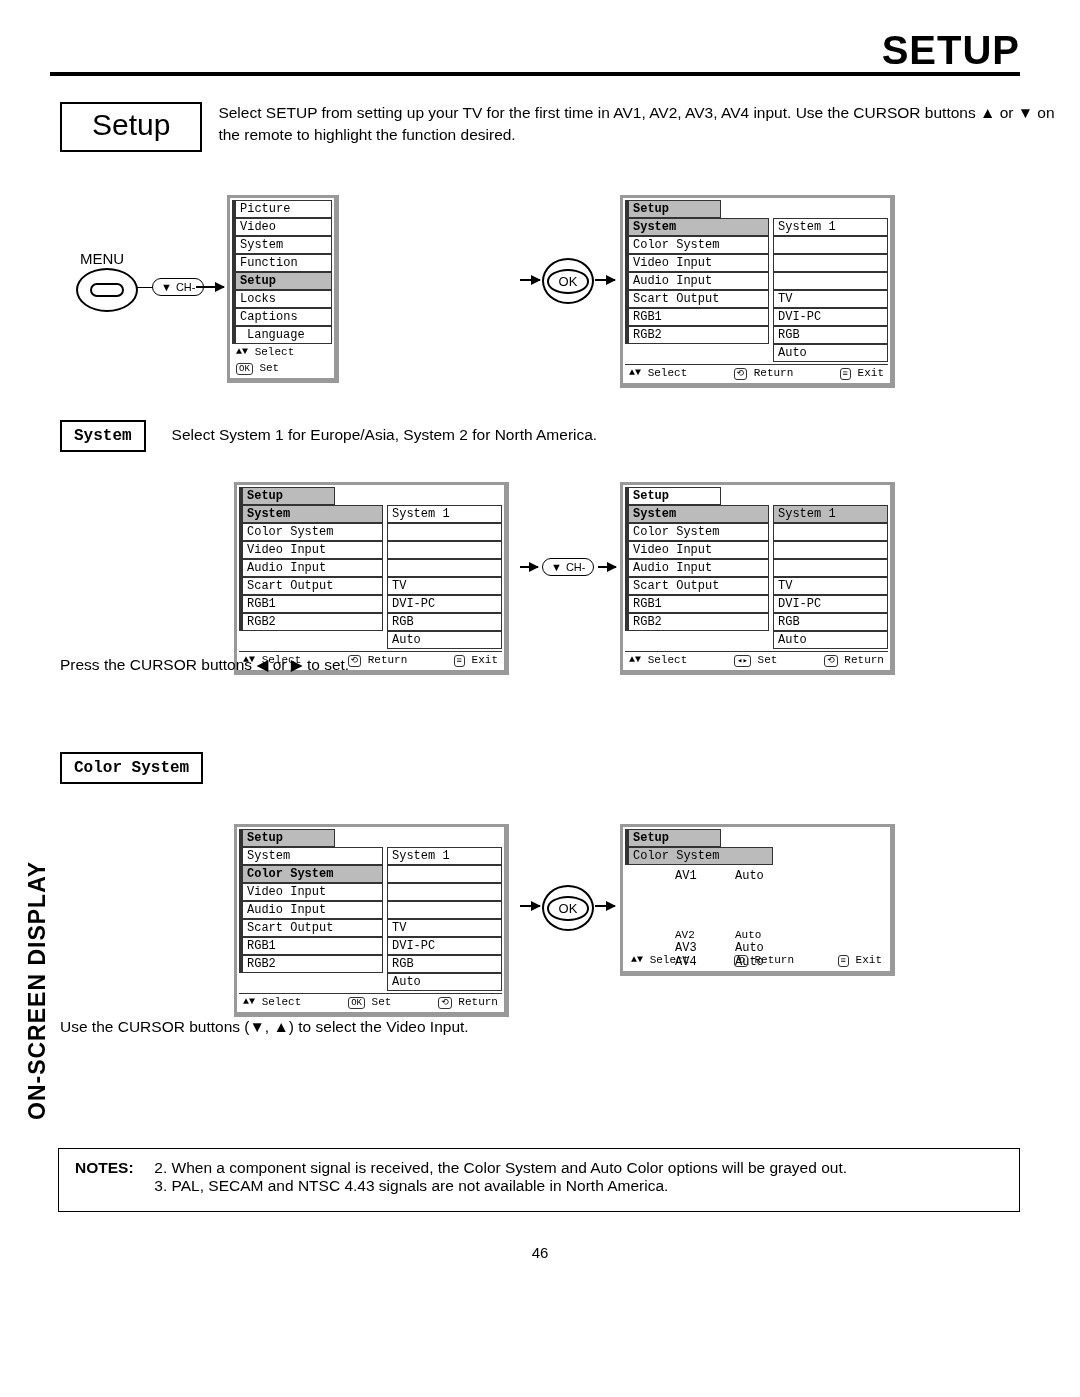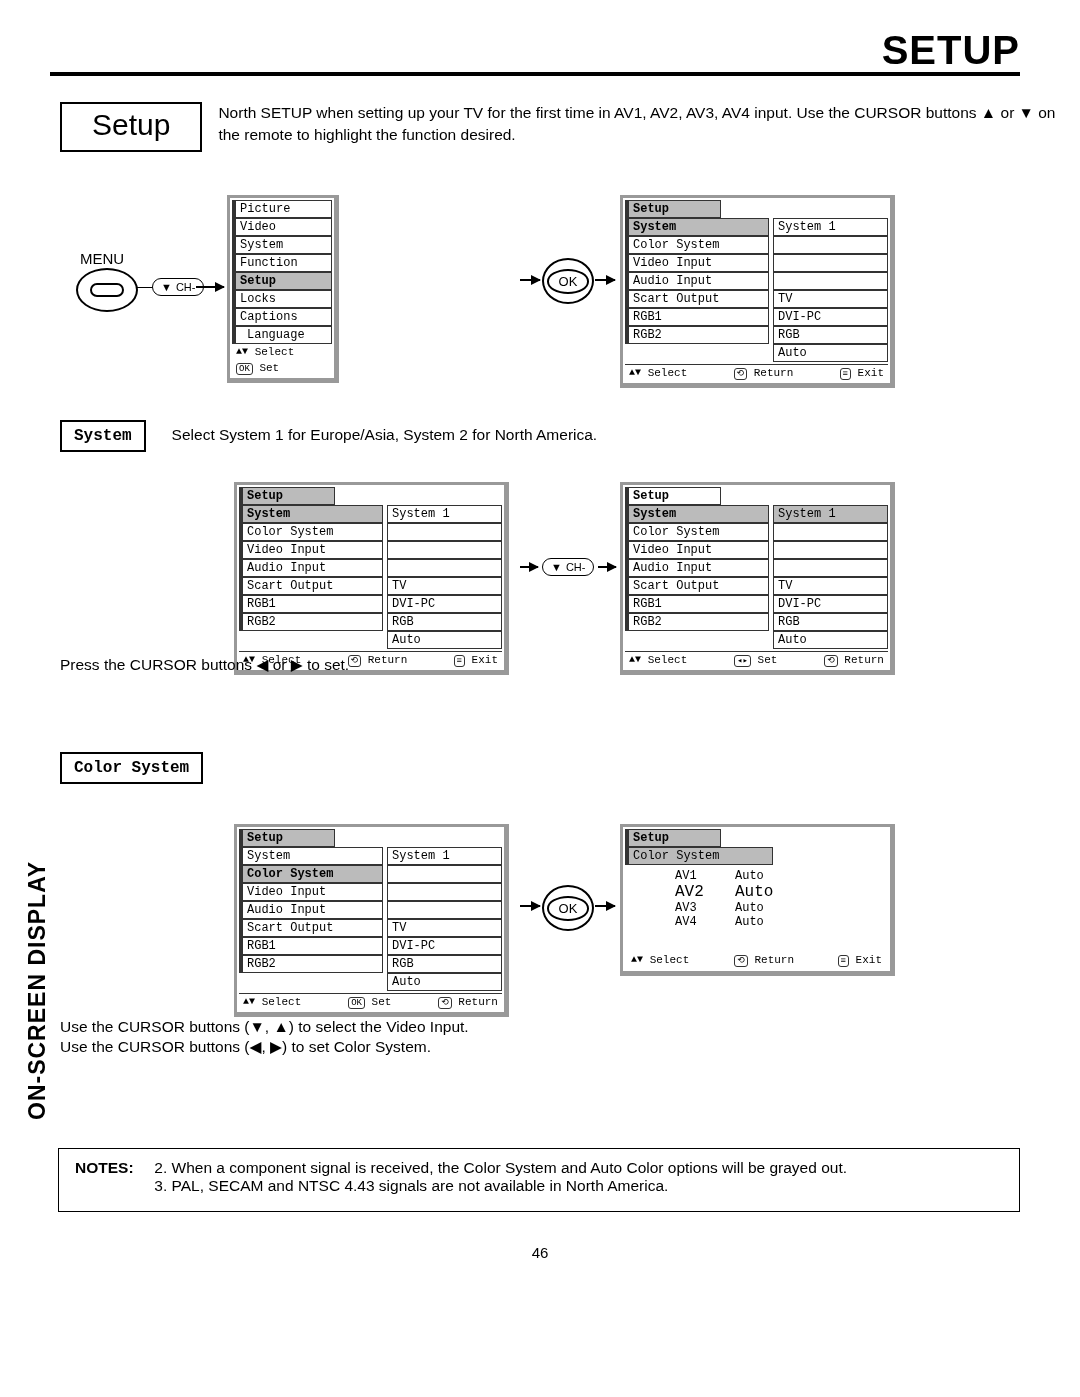--- a/index.html
+++ b/index.html
@@ -38,21 +38,21 @@
 </style>
 </head>
 <body>
 
 <div class="page">
   <div class="header-title">SETUP</div>
   <div class="header-line"></div>
 
   <div class="section-setup">
     <div class="setup-label-box">Setup</div>
-    <div class="section-body-text">North SETUP when setting up your TV for the first time in AV1, AV2, AV3, AV4 input. Use the CURSOR buttons ▲ or ▼ on the remote to highlight the function desired.</div>
+    <div class="section-body-text">Select SETUP from setting up your TV for the first time in AV1, AV2, AV3, AV4 input. Use the CURSOR buttons ▲ or ▼ on the remote to highlight the function desired.</div>
   </div>
 
   <div class="menu-label" style="left:80px; top:250px;">MENU</div>
   <div class="remote-btn" style="left:76px; top:268px;">
     <div class="ring">
         <div class="bar"></div>
       </div>
     <div class="menu-arrow-line"></div>
   </div>
 
@@ -340,41 +340,40 @@
       </div>
       <div class="osd-item">
     <div class="osd-col tab sel" style="width:148px;">Color System</div>
         <div style="flex:1;"></div>
       </div>
       <div style="height:4px;"></div>
       <div class="osd-item" style="border:none;padding-left:50px;font-family:'Courier New',monospace;font-size:12px;">
       <div style="width:60px;">AV1</div>
         <div>Auto</div>
       </div>
-      <div class="osd-item" style="border:none;padding-left:50px;font-family:'Courier New',monospace;font-size:16px;">
+      <div class="osd-item" style="border:none;padding-left:50px;font-family:'Courier New',monospace;font-size:11px;margin-top:46px;">
       <div style="width:60px;">AV2</div>
         <div>Auto</div>
       </div>
       <div class="osd-item" style="border:none;padding-left:50px;font-family:'Courier New',monospace;font-size:12px;">
       <div style="width:60px;">AV3</div>
         <div>Auto</div>
       </div>
       <div class="osd-item" style="border:none;padding-left:50px;font-family:'Courier New',monospace;font-size:12px;">
       <div style="width:60px;">AV4</div>
         <div>Auto</div>
       </div>
       <div style="position:absolute;bottom:3px;left:4px;right:4px;" class="osd-footer">
     <span style="flex:1;"><span class="tri">▲</span><span class="tri">▼</span> Select</span>
     <span style="flex:1;"><span class="bracket">⟲</span> Return</span>
     <span><span class="bracket">≡</span> Exit</span>
   </div>
     </div>
 
   <div style="position:absolute; left:60px; top:1018px;" class="body-text">Use the CURSOR buttons (▼, ▲) to select the Video Input.</div>
-  <div style="position:absolute; left:60px; top:1038px;" class="body-text">Use the CURSOR buttons (◀, ▶) to set Color System.</div>
 
   <div class="sidebar">ON-SCREEN DISPLAY</div>
 
   <div class="notes-box">
     <span class="label">NOTES:</span>
     <span class="notes-lines" id="notes-lines"><div>2. When a component signal is received, the Color System and Auto Color options will be grayed out.</div><div>3. PAL, SECAM and NTSC 4.43 signals are not available in North America.</div></span>
   </div>
 
   <div class="page-num">46</div>
 </div>

